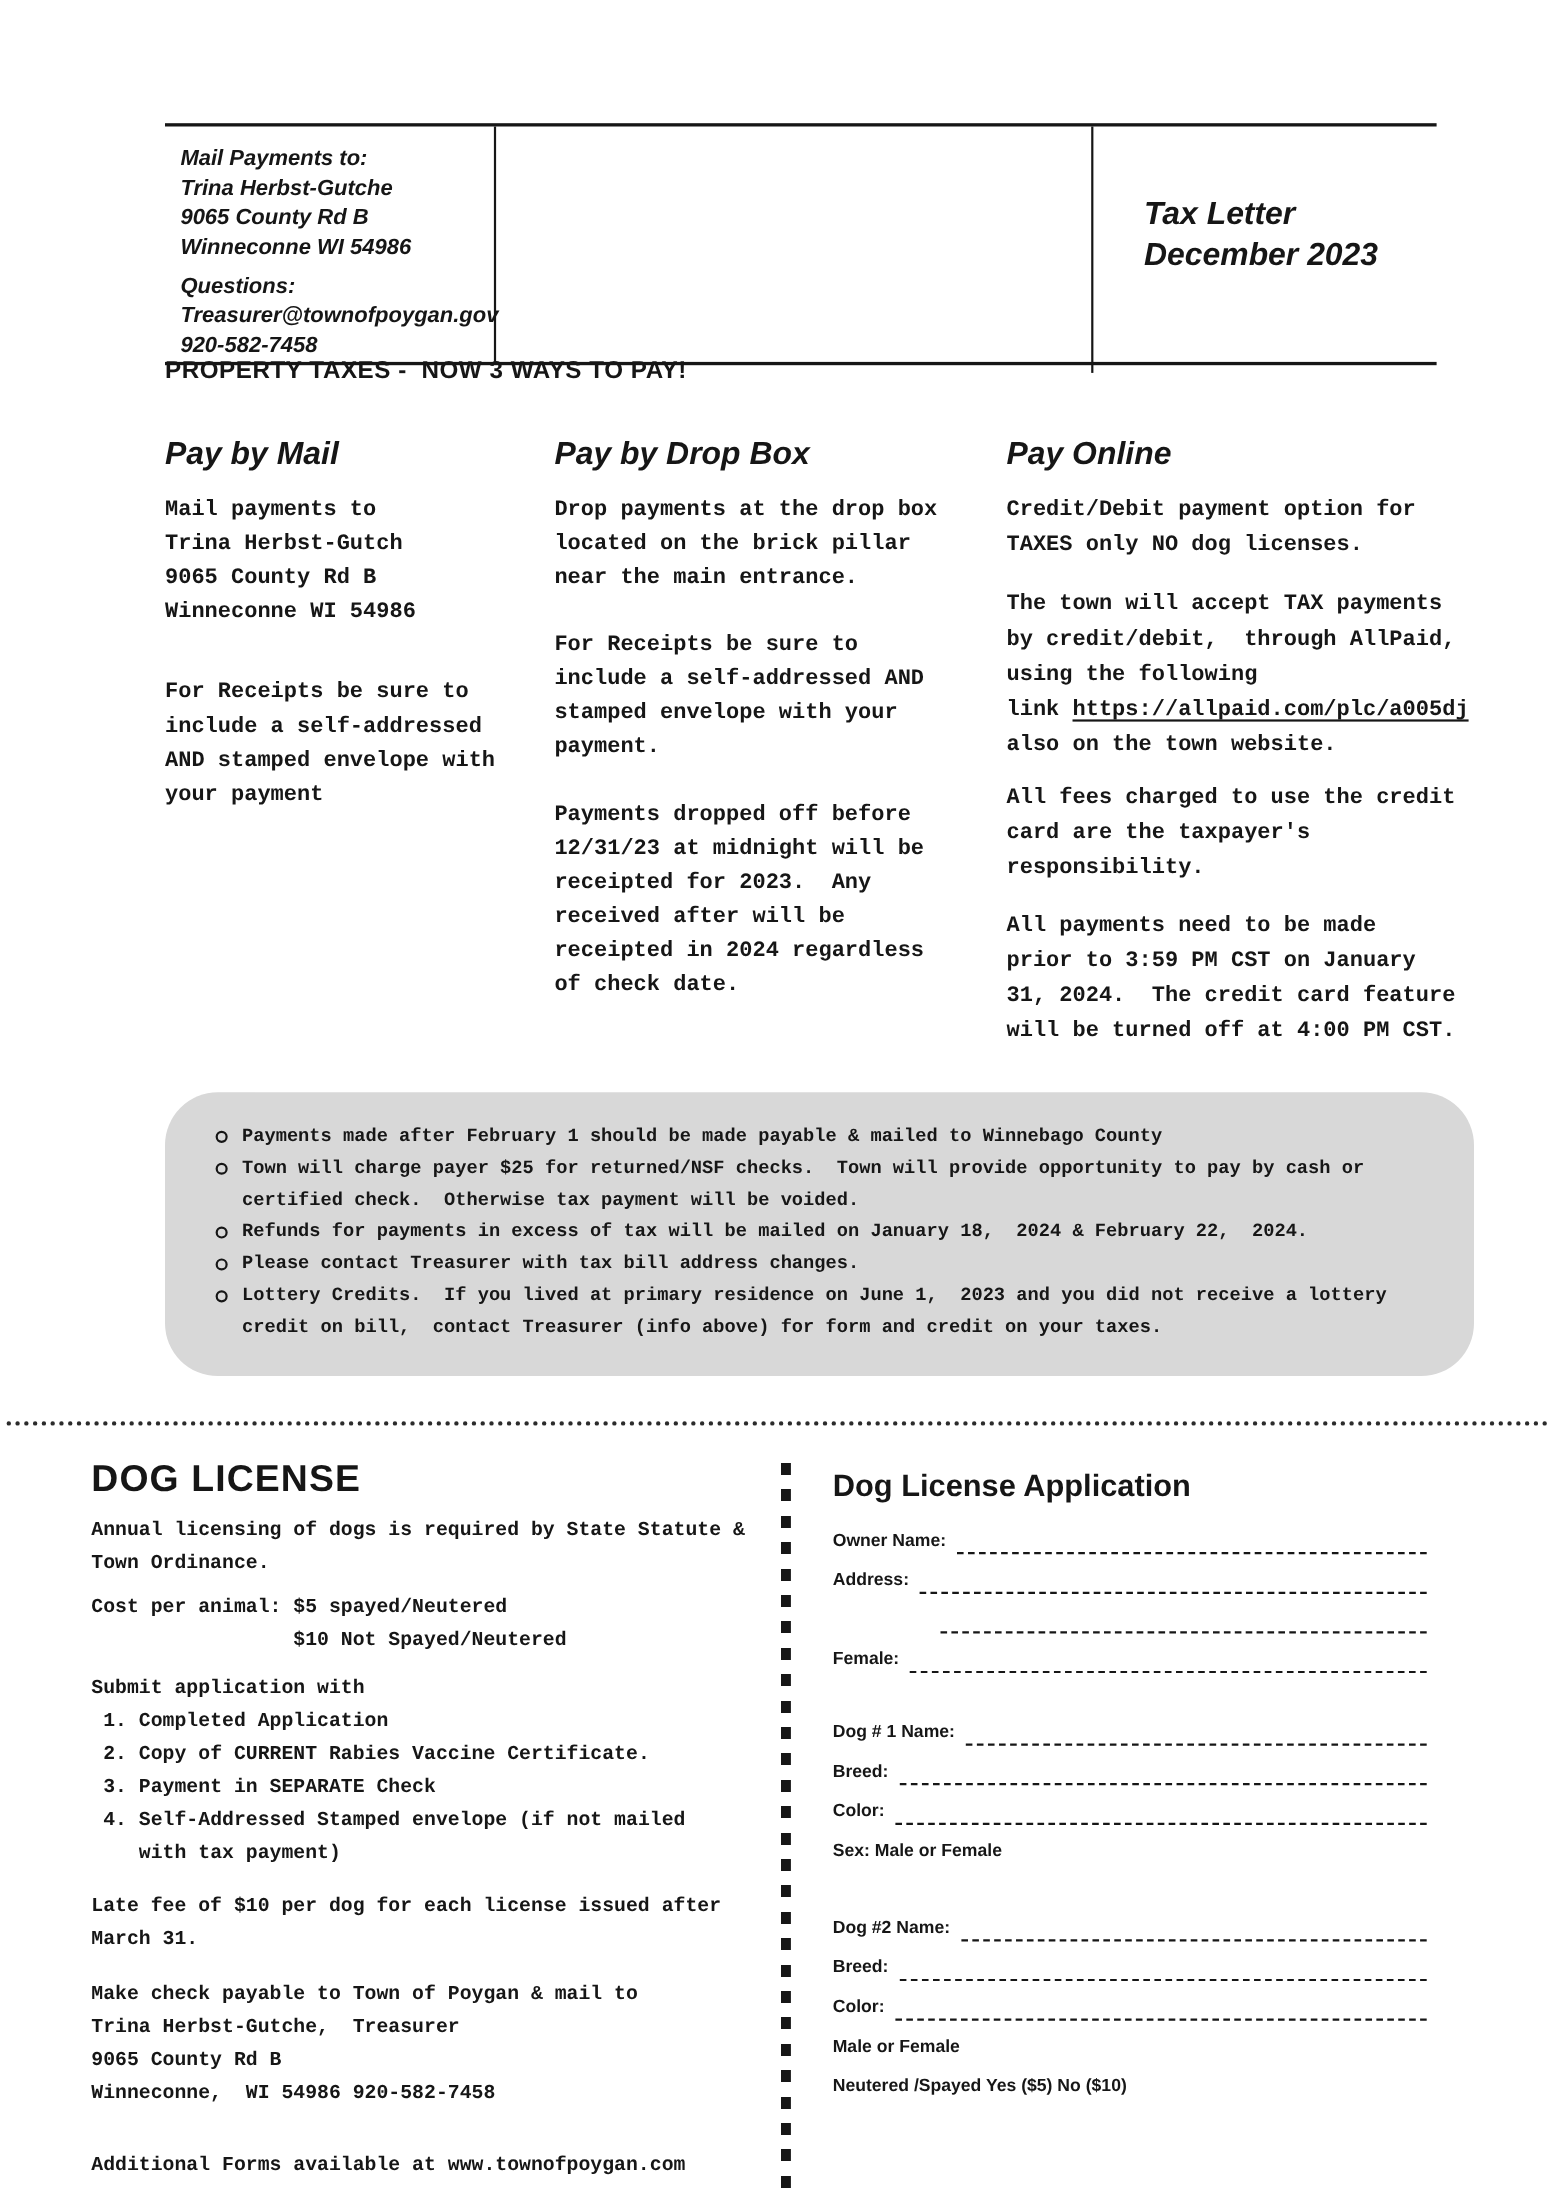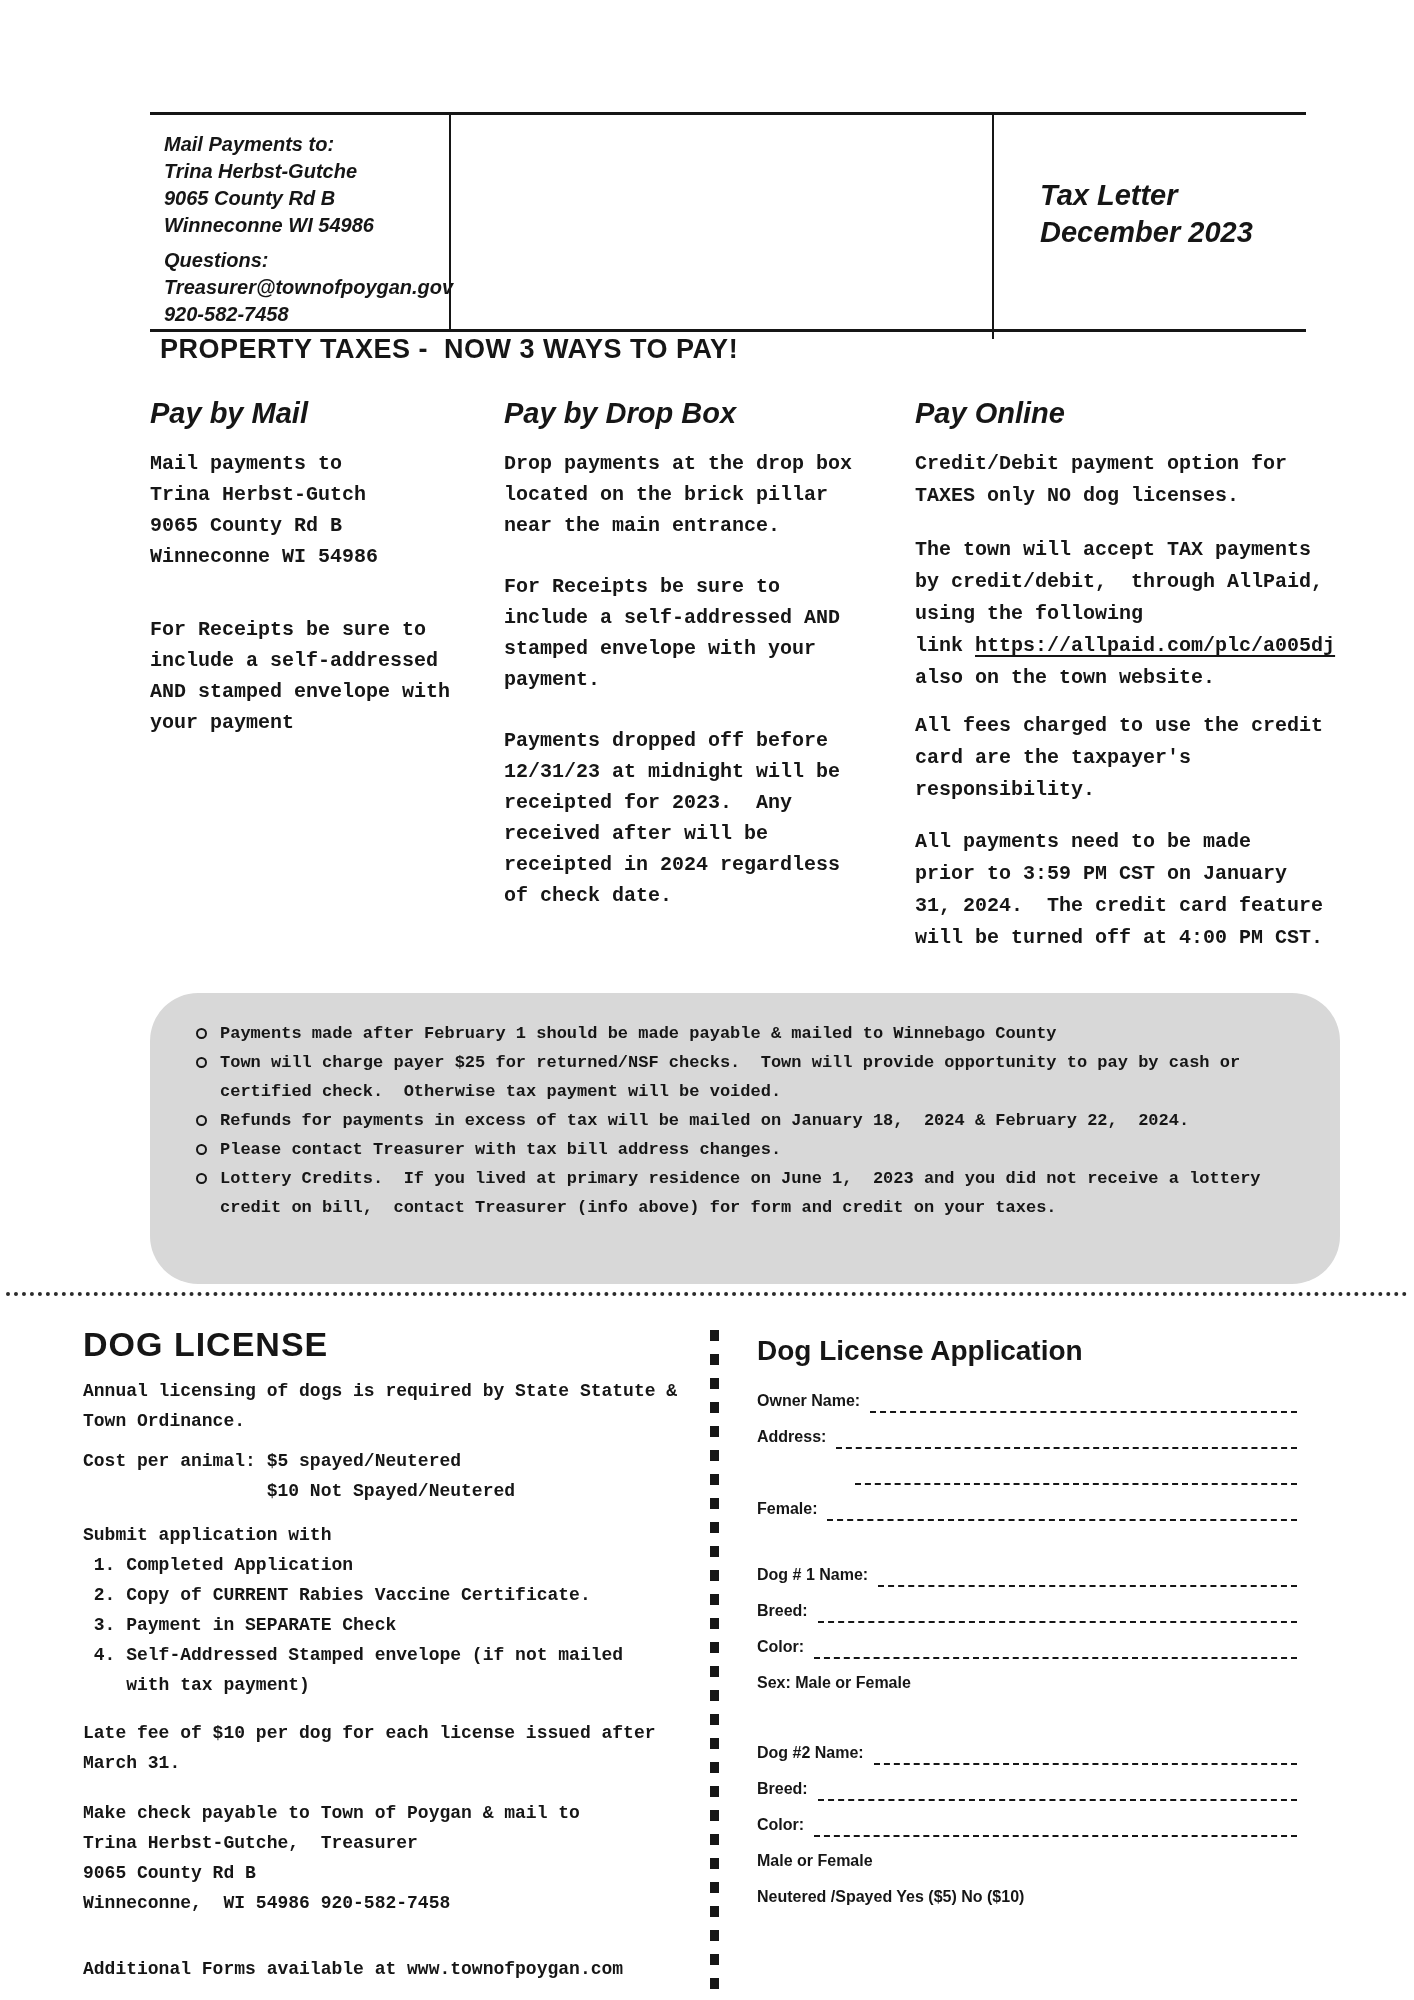--- a/index.html
+++ b/index.html
@@ -34,38 +34,38 @@
     font-family:"Liberation Serif","DejaVu Serif",serif; }
   .town-line { position:absolute; width:100%; font-size:76px; letter-spacing:5px; line-height:1.1; }
   .town-line.l1 { top:6px; }
   .town-line.l2 { top:116px; }
   .tax-letter {
     position:absolute; left:890px; top:62px; width:300px;
     font-size:29px; font-style:italic; font-weight:700; line-height:37px; white-space:pre-wrap;
   }
 
   
-  .pt-heading { position:absolute; left:150px; top:334px; font-size:27px; font-weight:700;
-    letter-spacing:.5px; white-space:pre;margin-left:10px; }
+  .pt-heading { position:absolute; left:150px; top:324px; font-size:22px; font-weight:700;
+    letter-spacing:.5px; white-space:pre; }
   .pay-col { position:absolute; top:396px; }
   .pay-col h3 { margin:0 0 18px 0; font-size:29px; font-weight:700; font-style:italic; line-height:34px; }
   .pay-col p { margin:0 0 30px 0; font-size:20px; line-height:31px; }
   .col1 { left:150px; width:340px; }
   .col2 { left:504px; width:378px; }
   .col3 { left:915px; width:436px; }
   .col1 p.first { margin-bottom:42px; }
   .col3 p { line-height:32px; }
   .col3 p.p1 { margin-bottom:22px; }
   .col3 p.p2 { margin-bottom:16px; }
   .col3 p.p3 { margin-bottom:20px; }
   .link-underline { text-decoration:underline; text-underline-offset:4px; color:inherit; cursor:pointer; }
 
   
   .notices {
-    position:absolute; left:150px; top:993px; width:1190px; height:291px;
+    position:absolute; left:150px; top:993px; width:1190px; height:258px;
     background:#d8d8d8; border-radius:48px; box-sizing:border-box; padding:26px 20px 0 38px;
   }
   .notices ul { margin:0; padding:0; list-style:none; }
   .notices li { position:relative; padding-left:32px; font-size:17px; line-height:29px; }
   .notices li::before {
     content:""; position:absolute; left:8px; top:9px; width:7px; height:7px;
     border:2.5px solid #161616; border-radius:50%;
   }
 
   

